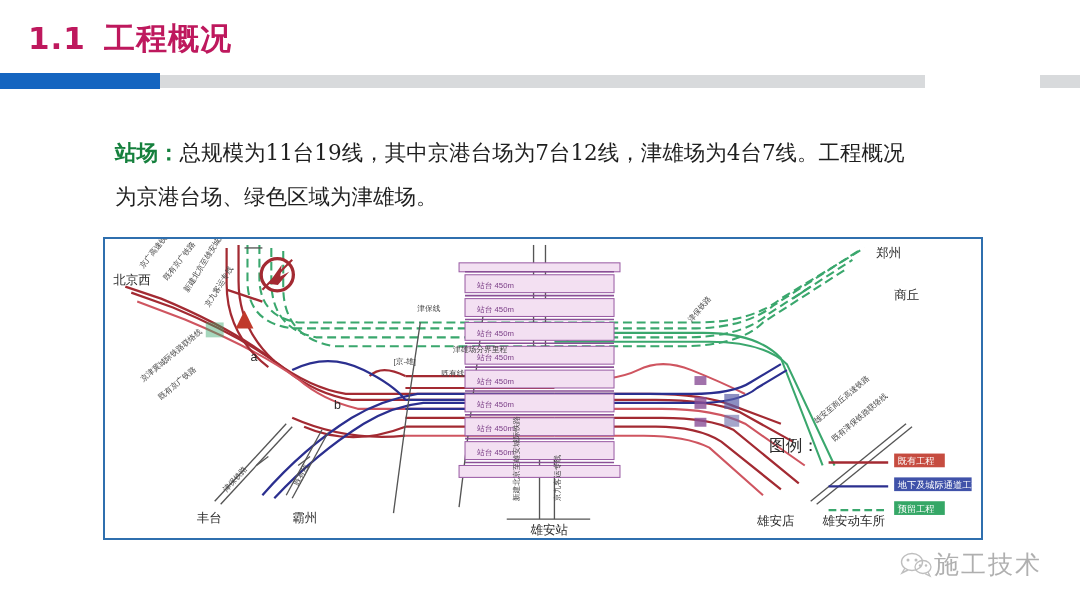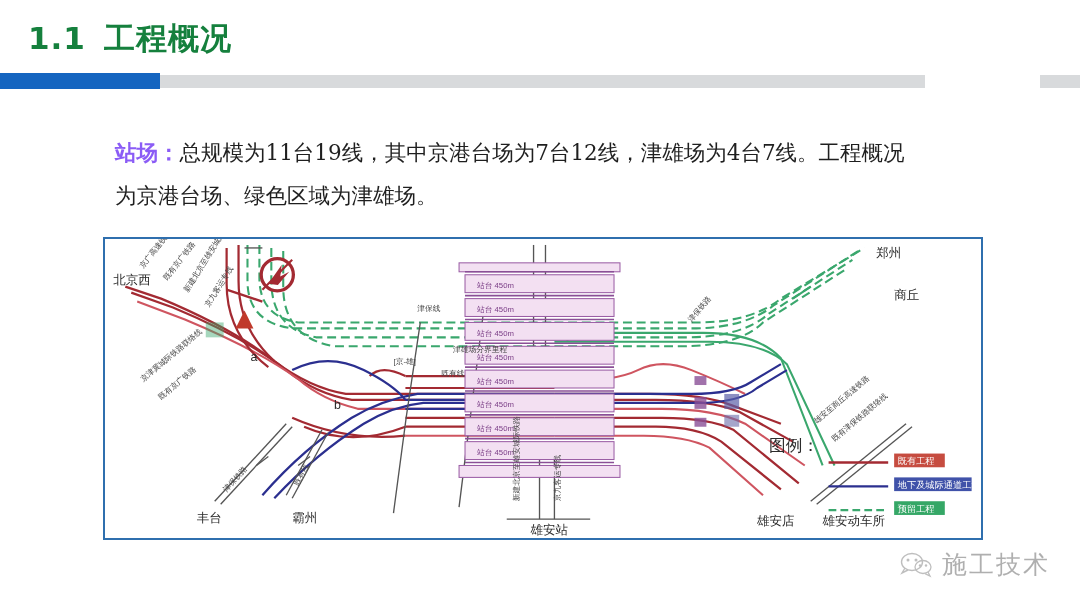--- a/index.html
+++ b/index.html
@@ -6,44 +6,44 @@
   body{
     width:1080px;height:608px;
     background:#ffffff;
     font-family:"Liberation Sans", sans-serif;
     overflow:hidden;
     position:relative;
   }
   
   .slide-title{
     position:absolute;left:28px;top:18px;
-    font-size:31px;font-weight:bold;color:#15803d;
+    font-size:31px;font-weight:bold;color:#be185d;
     letter-spacing:1px;white-space:nowrap;
     font-family:"DejaVu Sans","Liberation Sans",sans-serif;
   }
   .title-num{margin-right:18px;}
   .rule-wrap{
     position:absolute;left:0;top:73px;width:1080px;height:16px;
   }
   .rule-blue{position:absolute;left:0;top:0;width:160px;height:16px;background:#1565c0;}
   .rule-grey{position:absolute;left:160px;top:2px;width:765px;height:13px;background:#d8dadc;}
   .rule-grey-right{position:absolute;left:1040px;top:2px;width:40px;height:13px;background:#d8dadc;}
 
   
   .body-text{
     position:absolute;left:115px;top:132px;width:880px;
     font-size:21.5px;line-height:42px;color:#1f1f1f;
     font-family:"DejaVu Serif","Liberation Serif",serif;
     text-align:justify;
   }
-  .body-text .lead{color:#8b5cf6;font-weight:bold;}
+  .body-text .lead{color:#15803d;font-weight:bold;}
   .body-line2{
     position:absolute;left:115px;top:176px;width:880px;
     font-size:21.5px;line-height:42px;color:#1f1f1f;
-    font-family:Liberation Mono, monospace;
+    font-family:Liberation Serif, serif;
   }
 
   
   .diagram-frame{
     position:absolute;left:103px;top:237px;
     width:880px;height:303px;
     border:2.5px solid #2f6fae;
     background:#ffffff;
     box-sizing:border-box;
     overflow:hidden;
@@ -58,21 +58,21 @@
   .trk-green-s{fill:none;stroke:#3aa76d;stroke-width:0.7;}
   .trk-grey{fill:none;stroke:#555;stroke-width:0.45;}
   .plat{fill:#f3e0f2;stroke:#9b5ea5;stroke-width:0.35;}
   .platline{fill:none;stroke:#8a4f96;stroke-width:0.55;}
   .tiny{font-size:2.6px;fill:#444;font-family:"Liberation Sans",sans-serif;}
   .tiny-p{font-size:2.6px;fill:#7a3d86;font-family:"Liberation Sans",sans-serif;}
 
   
   .watermark{
     position:absolute;left:900px;top:548px;
-    display:flex;align-items:center;gap:8px;
+    display:flex;align-items:center;gap:0;
     opacity:.55;
   }
   .wm-text{
     font-size:25px;color:#6f6f6f;letter-spacing:2px;
     font-family:"DejaVu Sans","Liberation Sans",sans-serif;
   }
 </style>
 </head>
 <body>
 

